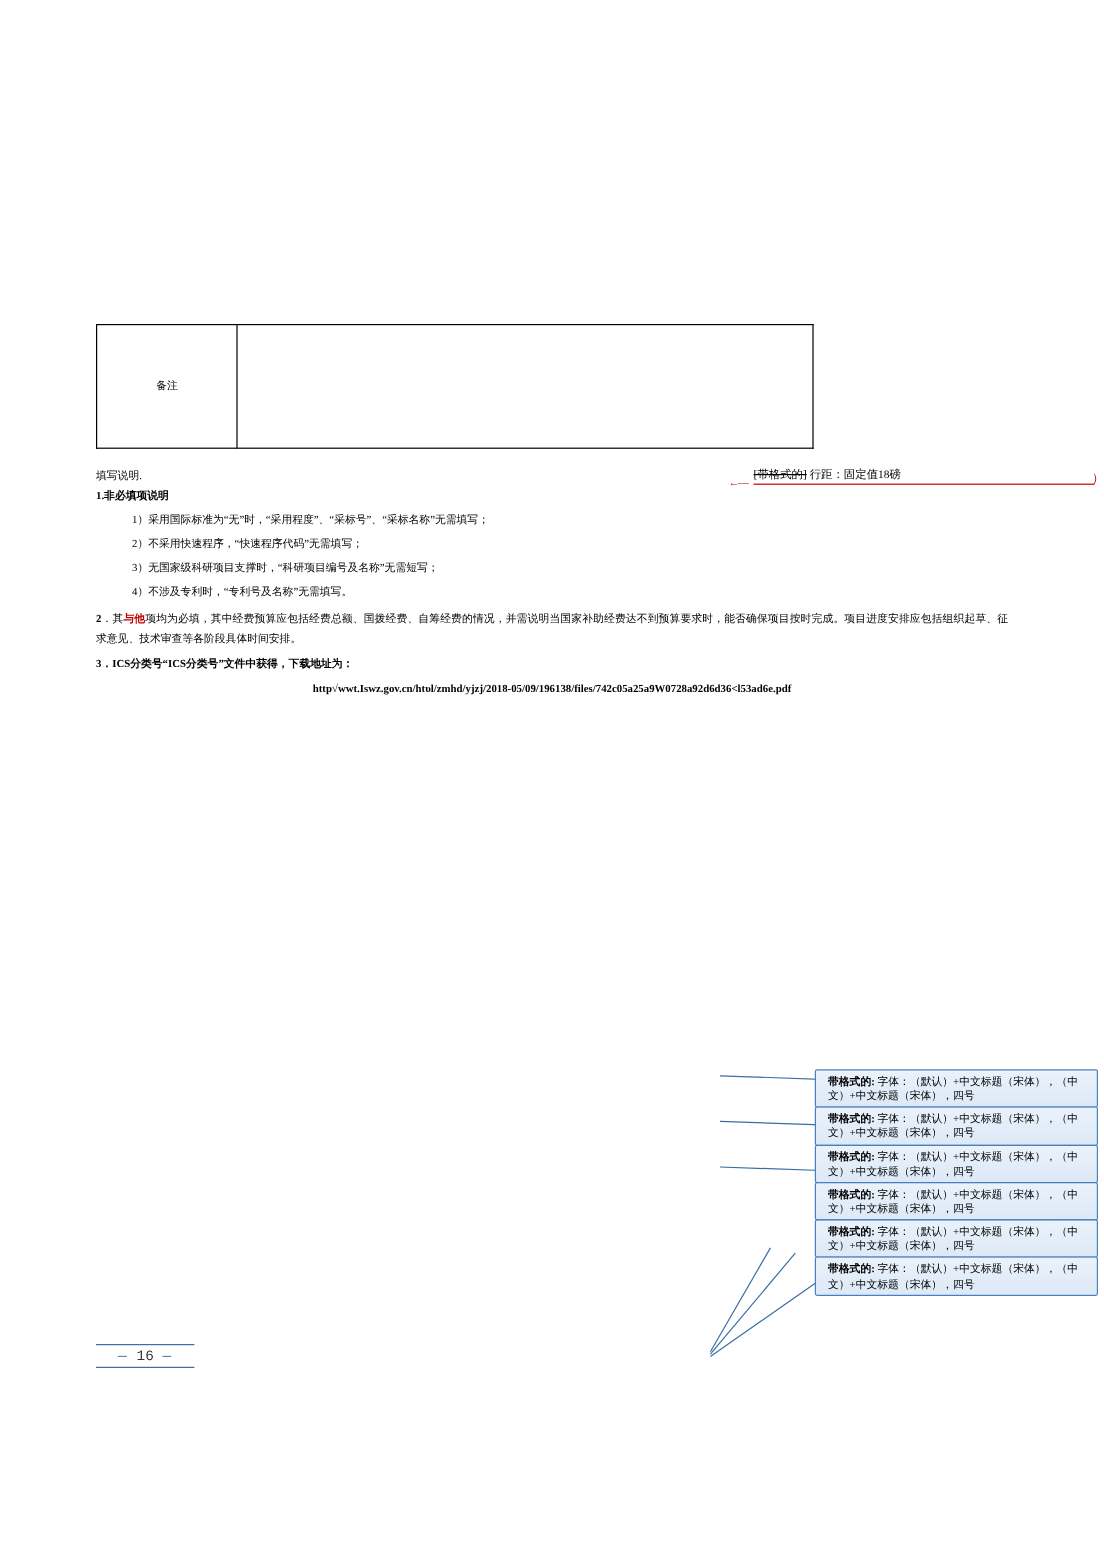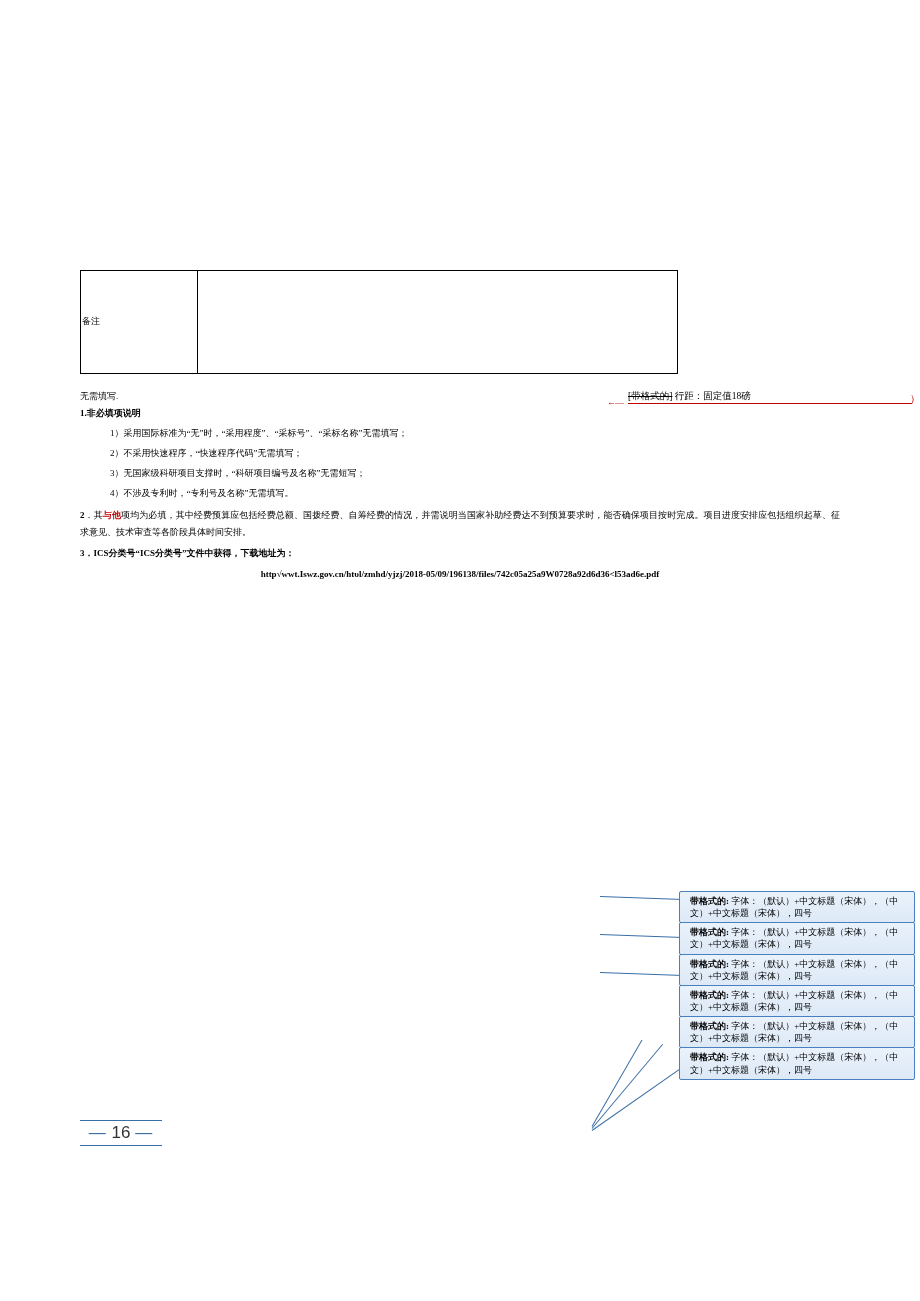--- a/index.html
+++ b/index.html
@@ -4,41 +4,41 @@
 <style>
 html,body{margin:0;padding:0;background:#fff;font-family:"SimSun","宋体",serif;color:#000;}
 .page{position:relative;width:920px;height:1301px;overflow:hidden;}
 
 
 .content{position:absolute;left:80px;top:270px;width:760px;font-size:9px;line-height:1.9;}
 
 
 .tbl{border-collapse:collapse;width:598px;}
 .tbl td{border:1px solid #000;vertical-align:middle;}
-.tbl .lbl{width:115px;height:100px;text-align:left;font-size:9px;}
+.tbl .lbl{width:115px;height:100px;text-align:center;font-size:9px;}
 .tbl .val{width:480px;}
 
 
 .sect-title{margin-top:14px;}
 .sub{margin-bottom:3px;}
 .ind1{padding-left:30px;}
 .red{color:#c00000;font-weight:bold;}
 .para{margin-top:4px;margin-bottom:4px;text-align:justify;}
 .bold{font-weight:bold;}
 .url{font-family:"Times New Roman",serif;font-weight:bold;font-size:9px;word-break:break-all;text-align:center;}
 
 
 .rev-arrow{position:absolute;left:607px;top:397px;color:#c00000;font-size:9px;letter-spacing:-1px;}
 .rev-line{position:absolute;left:628px;top:403px;height:0;width:284px;border-top:1px solid #c00000;}
 .rev-text{position:absolute;left:628px;top:392px;font-size:9.5px;line-height:1;color:#000;}
 .rev-text .strike{text-decoration:line-through;}
 .rev-paren{position:absolute;left:910px;top:392px;color:#c00000;font-size:10px;}
 
 
-.pagenum{position:absolute;left:80px;top:1120px;width:82px;border-top:1.5px solid #3a6ea5;border-bottom:1.5px solid #3a6ea5;font-family:Liberation Sans, sans-serif;font-size:17px;color:#333;text-align:center;padding:2px 0;}
+.pagenum{position:absolute;left:80px;top:1120px;width:82px;border-top:1.5px solid #3a6ea5;border-bottom:1.5px solid #3a6ea5;font-family:Liberation Mono, monospace;font-size:12px;color:#333;text-align:center;padding:2px 0;}
 .pagenum .dash{color:#3a6ea5;font-weight:normal;letter-spacing:1px;}
 
 
 .balloons{position:absolute;left:679px;top:891px;width:236px;}
 .balloon{border:1px solid #4a7fbf;border-radius:2px;background:linear-gradient(#eaf2fb,#dde9f7);font-size:9px;line-height:1.35;padding:3px 5px 3px 10px;color:#000;margin-bottom:-1px;}
 .balloon b{font-weight:bold;}
 
 
 .connectors{position:absolute;left:600px;top:896px;width:80px;height:240px;}
 .conn{position:absolute;border-top:1px solid #3a6ea5;height:0;transform-origin:left center;}
@@ -53,21 +53,21 @@
 
     <table class="tbl">
       <tbody>
           <tr>
         <td class="lbl">备注</td>
         <td class="val"></td>
       </tr>
     </tbody>
       </table>
 
-    <div class="sect-title">无需填写.</div>
+    <div class="sect-title">填写说明.</div>
 
     <div class="sub bold">1.非必填项说明</div>
     <div class="sub ind1">1）采用国际标准为“无”时，“采用程度”、“采标号”、“采标名称”无需填写；</div>
     <div class="sub ind1">2）不采用快速程序，“快速程序代码”无需填写；</div>
     <div class="sub ind1">3）无国家级科研项目支撑时，“科研项目编号及名称”无需短写；</div>
     <div class="sub ind1">4）不涉及专利时，“专利号及名称”无需填写。</div>
 
     <div class="para">
       <span class="bold">2</span><span>．其</span><span class="red">与他</span><span>项均为必填，其中经费预算应包括经费总额、国拨经费、自筹经费的情况，并需说明当国家补助经费达不到预算要求时，能否确保项目按时完成。项目进度安排应包括组织起草、征求意见、技术审查等各阶段具体时间安排。</span>
     </div>

